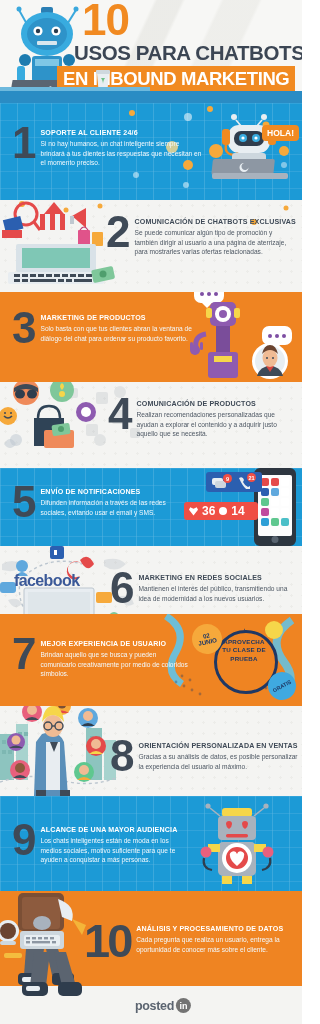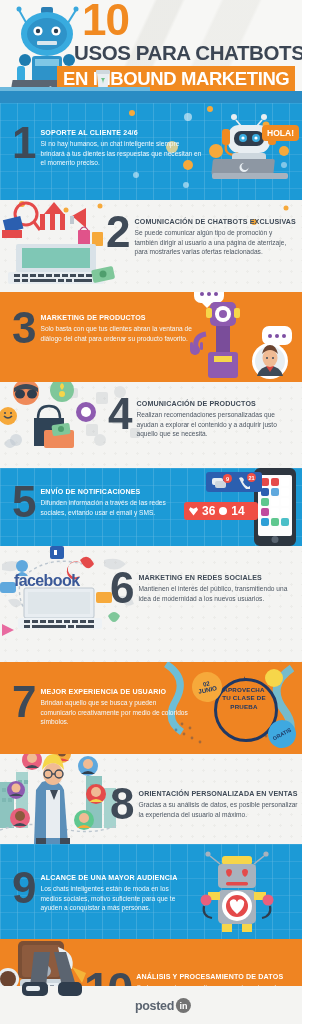--- a/index.html
+++ b/index.html
@@ -505,21 +505,21 @@
 
     <div class="item" style="left:12px; top:16px; width:176px">
       <div class="num num-dark">5</div>
       <div class="txt">
         <div class="h h-white">ENVÍO DE NOTIFICACIONES</div>
         <div class="p p-white">Difunden información a través de las redes sociales, evitando usar el email y SMS.</div>
       </div>
     </div>
   </div>
 
-  <div class="sec sec-light" style="height:116px">
+  <div class="sec sec-light" style="height:68px">
     <div class="dots-light"></div>
     <svg style="position:absolute;left:0;top:0" width="150" height="92">
       <g opacity=".28" fill="#a9b3bd">
         <path d="M2 18 q10 -6 20 0 q-4 10 -20 6z"></path>
         <path d="M104 14 q14 -4 22 4 q-10 10 -22 2z"></path>
         <path d="M120 50 q12 -2 14 8 q-10 6 -14 -8z"></path>
         <path d="M8 54 q10 -4 14 4 q-8 8 -14 -4z"></path>
       </g>
       <path d="M20 34 q26 -26 62 -16" stroke="#bcc6cf" stroke-width="1.4" stroke-dasharray="3 3" fill="none"></path>
       <path d="M20 34 q-4 30 18 42" stroke="#bcc6cf" stroke-width="1.4" stroke-dasharray="3 3" fill="none"></path>

